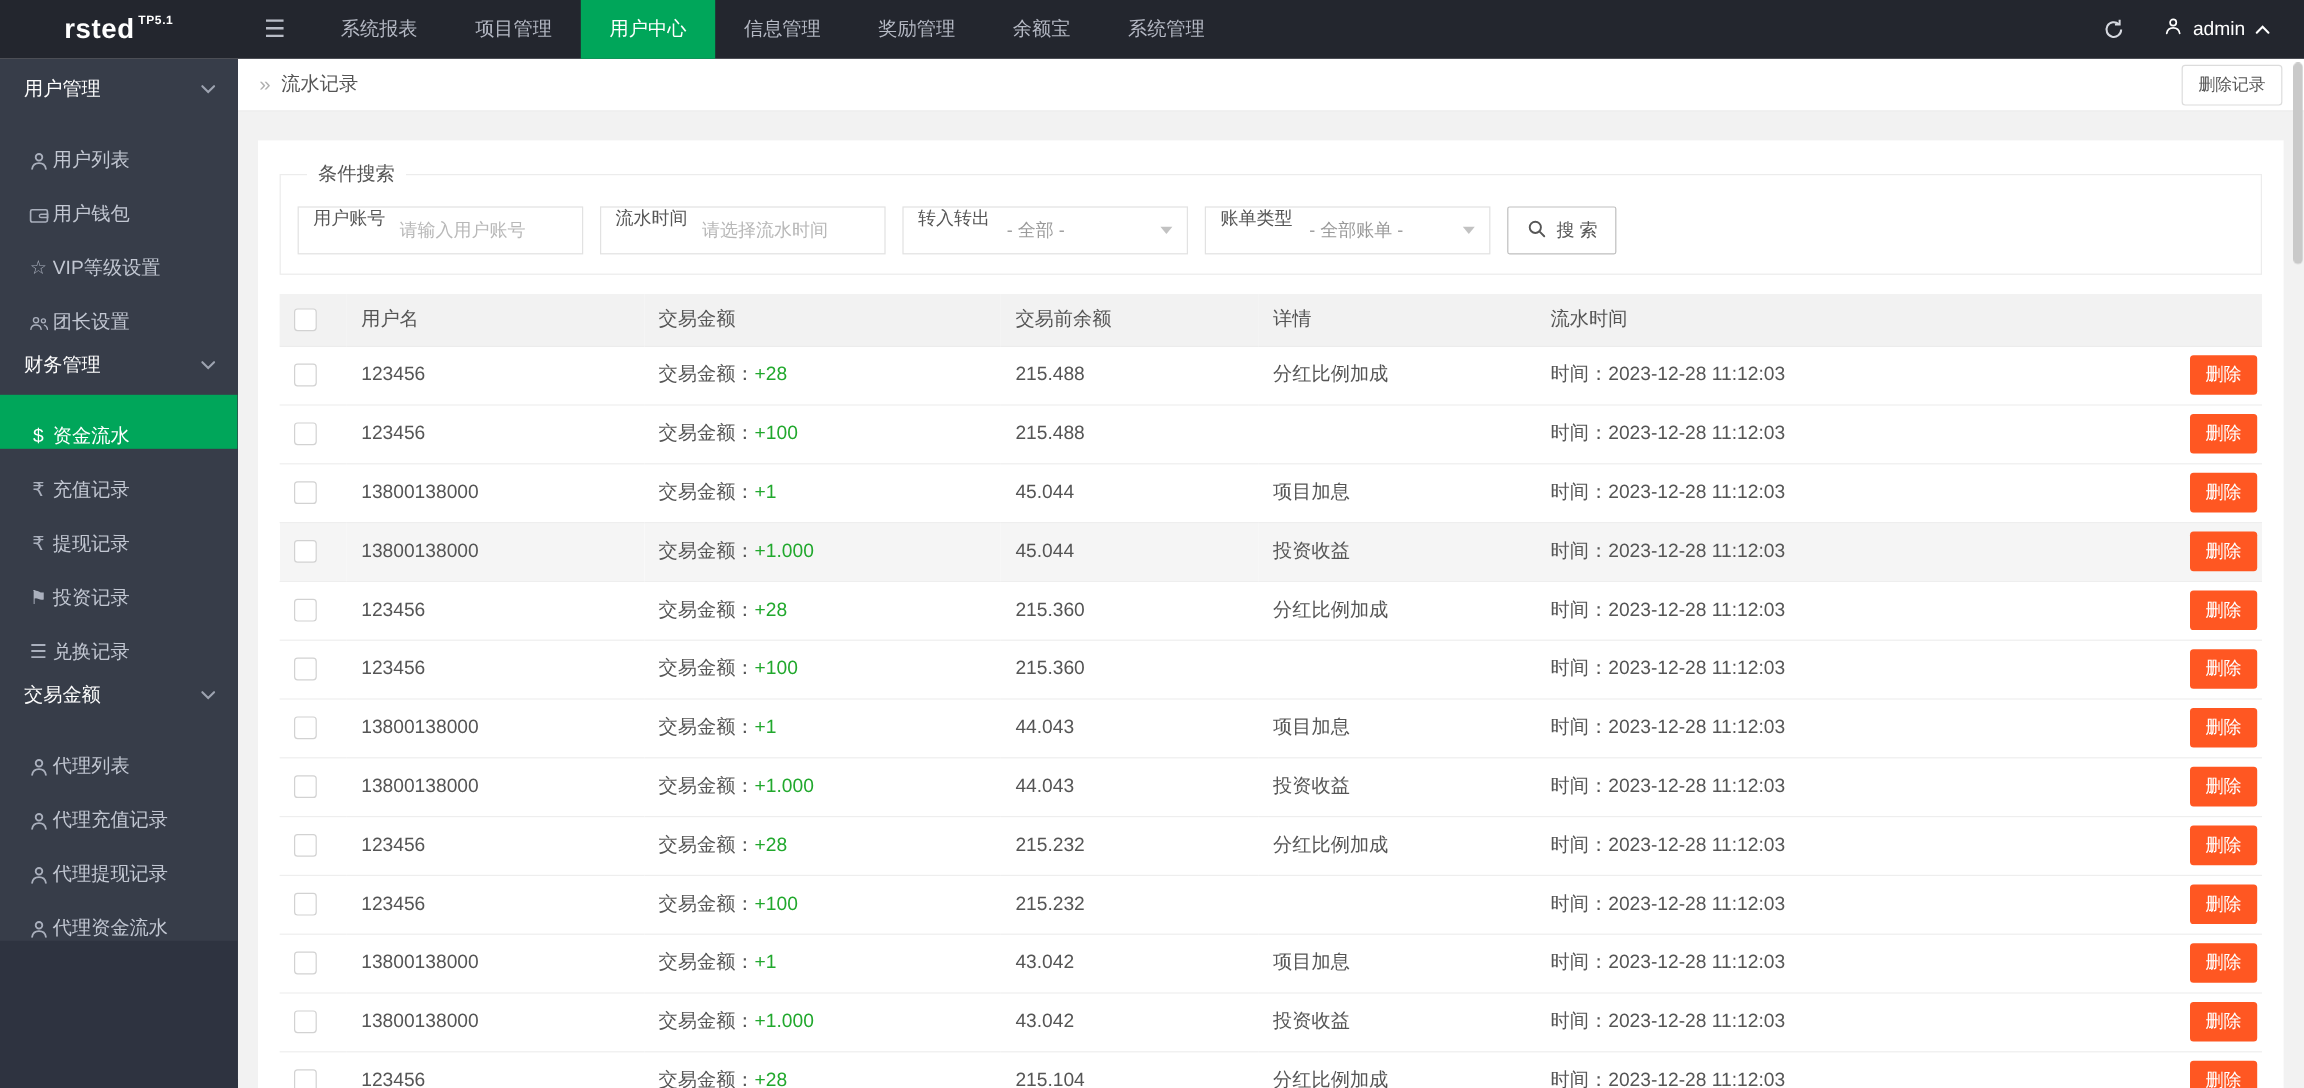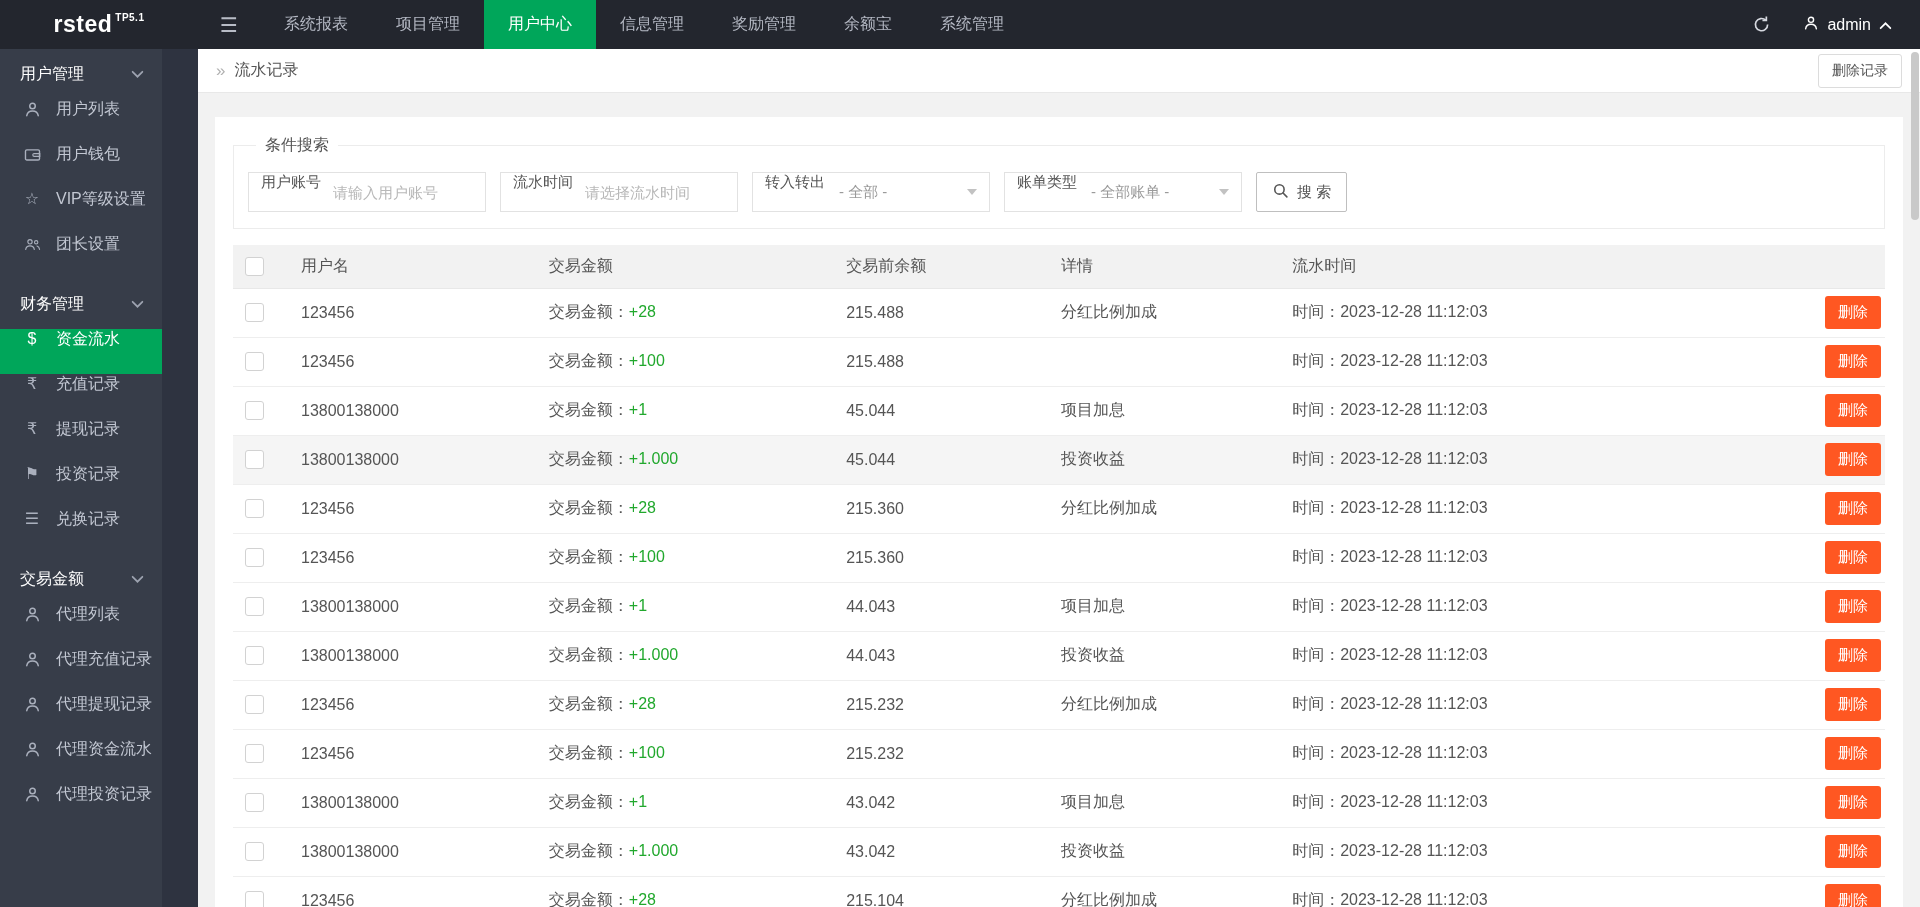--- a/index.html
+++ b/index.html
@@ -26,27 +26,27 @@
   .topbar-right{margin-left:auto;display:flex;align-items:center;height:49px}
   .refresh{color:#d6d9e0;padding:0 24px;height:49px;display:flex;align-items:center;cursor:pointer}
   .refresh svg{width:19px;height:19px}
   .userbox{display:flex;align-items:center;gap:8px;color:#fff;font-size:16px;height:49px;
     padding:0 28px 0 8px;cursor:pointer}
   .userbox svg{width:16px;height:16px}
   .userbox .uchev svg{width:13px;height:9px}
 
   
   .sidebar{position:fixed;top:49px;left:0;bottom:0;width:198px;background:var(--sidebar);
-    display:flex;flex-direction:row;overflow:hidden}
+    display:flex;flex-direction:column;overflow:hidden}
   #sidebar-menu{flex:0 0 auto}
   .group-header{height:50px;display:flex;align-items:center;justify-content:space-between;
     padding:0 18px 0 20px;color:#fdfdfd;font-size:16px;cursor:pointer}
   .gchev{color:#9da3b0;display:inline-flex}
   .gchev svg{width:13px;height:9px}
-  .side-item{height:45px;display:flex;align-items:flex-start;gap:14px;padding:0 10px 0 22px;
+  .side-item{height:45px;display:flex;align-items:flex-end;gap:2px;padding:0 10px 0 22px;
     color:#c2c7d2;font-size:16px;cursor:pointer;white-space:nowrap}
   .side-item.active{background:var(--accent);color:#fff}
   .side-item.active .sicon{color:#fff}
   .sicon{width:20px;height:20px;display:inline-flex;align-items:center;justify-content:center;
     color:#aab0bd;flex:0 0 auto}
   .sicon svg{width:17px;height:17px}
   .ticon{font-size:16px;line-height:1}
   .side-footer{flex:1 1 auto;background:#2e3340;margin-top:0}
 
   
@@ -253,29 +253,20 @@
         <span class="slbl">代理提现记录</span>
       </div>
       <div class="side-item">
         <span class="sicon">
           <svg viewBox="0 0 16 16">
             <circle cx="8" cy="4.8" r="2.6" fill="none" stroke="currentColor" stroke-width="1.4"></circle>
             <path d="M2.6 13.8c.5-3 2.8-4.5 5.4-4.5s4.9 1.5 5.4 4.5" fill="none" stroke="currentColor" stroke-width="1.4" stroke-linecap="round"></path>
           </svg>
         </span>
         <span class="slbl">代理资金流水</span>
-      </div>
-      <div class="side-item">
-        <span class="sicon">
-          <svg viewBox="0 0 16 16">
-            <circle cx="8" cy="4.8" r="2.6" fill="none" stroke="currentColor" stroke-width="1.4"></circle>
-            <path d="M2.6 13.8c.5-3 2.8-4.5 5.4-4.5s4.9 1.5 5.4 4.5" fill="none" stroke="currentColor" stroke-width="1.4" stroke-linecap="round"></path>
-          </svg>
-        </span>
-        <span class="slbl">代理投资记录</span>
       </div>
     </div>
   <div class="side-footer"></div>
 </aside>
 
 <div class="main">
   <div class="crumbbar">
     <span class="crumb-marker">»</span>
     <span class="crumb-label">流水记录</span>
     <button class="del-records">删除记录</button>

